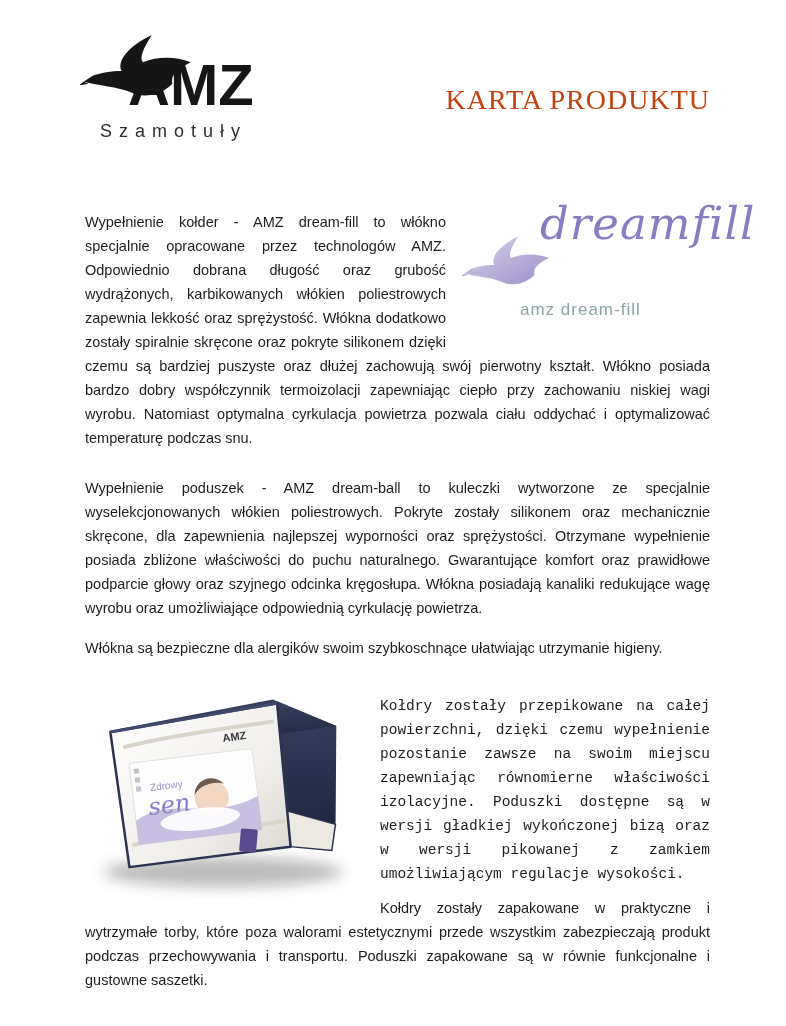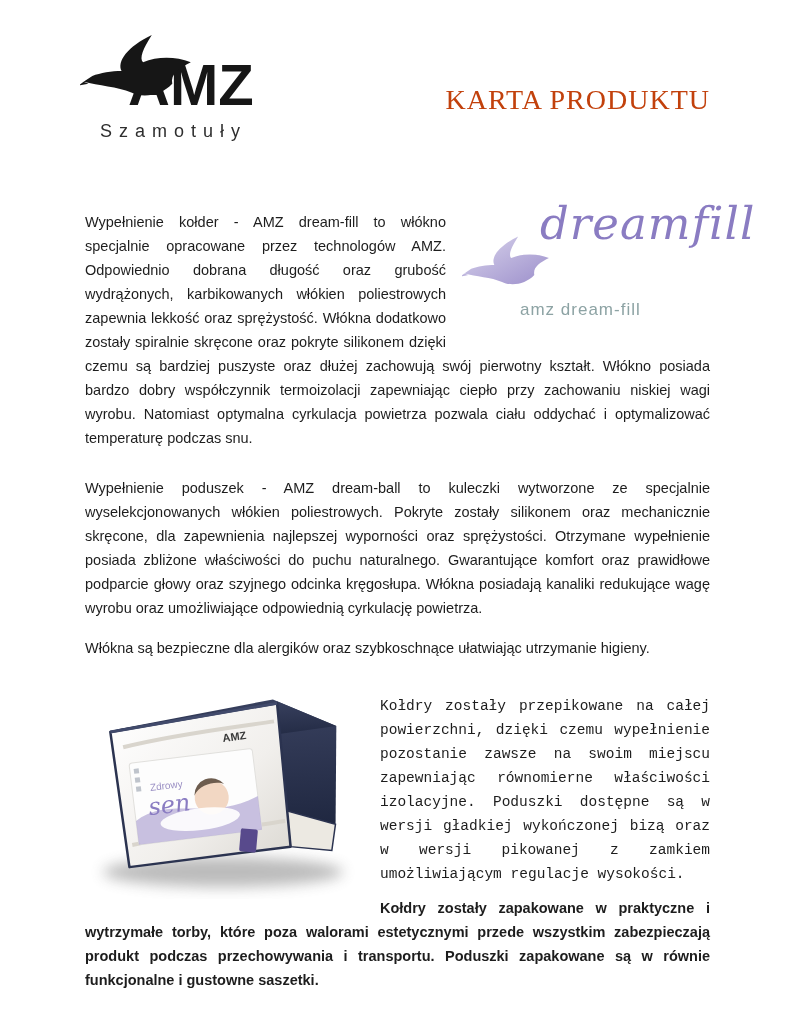--- a/index.html
+++ b/index.html
@@ -45,21 +45,21 @@
   }
   .dreamfill-cap {
     position:absolute; left:60px; top:88px;
     font-size:17px; color:#8da3a4; letter-spacing:1px;
   }
 
   
   .pack { margin-top:20px; }
   .bag-fig { float:left; width:282px; height:220px; margin-right:13px; }
   .p5 { padding-top:14px; margin-bottom:8px !important;font-family:Liberation Mono, monospace; }
-  .p6 { margin-bottom:0 !important;font-weight:bold; }
+  .p6 { margin-bottom:0 !important; }
 
   .clearfix::after { content:""; display:block; clear:both; }
 </style>
 </head>
 <body>
 
 <div class="page">
 
   <div class="brand">
     <svg class="goose-badge" viewBox="0 0 130 80" aria-hidden="true">
@@ -88,21 +88,21 @@
         </svg>
         <div class="dreamfill-word">dreamfill</div>
         <div class="dreamfill-cap">amz dream-fill</div>
       </div>
       <p>Wypełnienie kołder - AMZ dream-fill to włókno specjalnie opracowane przez technologów AMZ. Odpowiednio dobrana długość oraz grubość wydrążonych, karbikowanych włókien poliestrowych zapewnia lekkość oraz sprężystość. Włókna dodatkowo zostały spiralnie skręcone oraz pokryte silikonem dzięki czemu są bardziej puszyste oraz dłużej zachowują swój pierwotny kształt. Włókno posiada bardzo dobry współczynnik termoizolacji zapewniając ciepło przy zachowaniu niskiej wagi wyrobu. Natomiast optymalna cyrkulacja powietrza pozwala ciału oddychać i optymalizować temperaturę podczas snu.</p>
     </div>
 
 
     <p>Wypełnienie poduszek - AMZ dream-ball to kuleczki wytworzone ze specjalnie wyselekcjonowanych włókien poliestrowych. Pokryte zostały silikonem oraz mechanicznie skręcone, dla zapewnienia najlepszej wyporności oraz sprężystości. Otrzymane wypełnienie posiada zbliżone właściwości do puchu naturalnego. Gwarantujące komfort oraz prawidłowe podparcie głowy oraz szyjnego odcinka kręgosłupa. Włókna posiadają kanaliki redukujące wagę wyrobu oraz umożliwiające odpowiednią cyrkulację powietrza.</p>
 
-    <p>Włókna są bezpieczne dla alergików oraz szybkoschnące ułatwiając utrzymanie higieny.</p>
+    <p>Włókna są bezpieczne dla alergików swoim szybkoschnące ułatwiając utrzymanie higieny.</p>
 
     <div class="pack clearfix">
 
       <svg class="bag-fig" viewBox="0 0 282 220" aria-hidden="true">
         <defs>
           <filter id="soft" x="-40%" y="-40%" width="180%" height="180%">
             <feGaussianBlur stdDeviation="7"></feGaussianBlur>
           </filter>
           <linearGradient id="frontSheen" x1="0" y1="0" x2="1" y2="1">
             <stop offset="0" stop-color="#ffffff"></stop>

